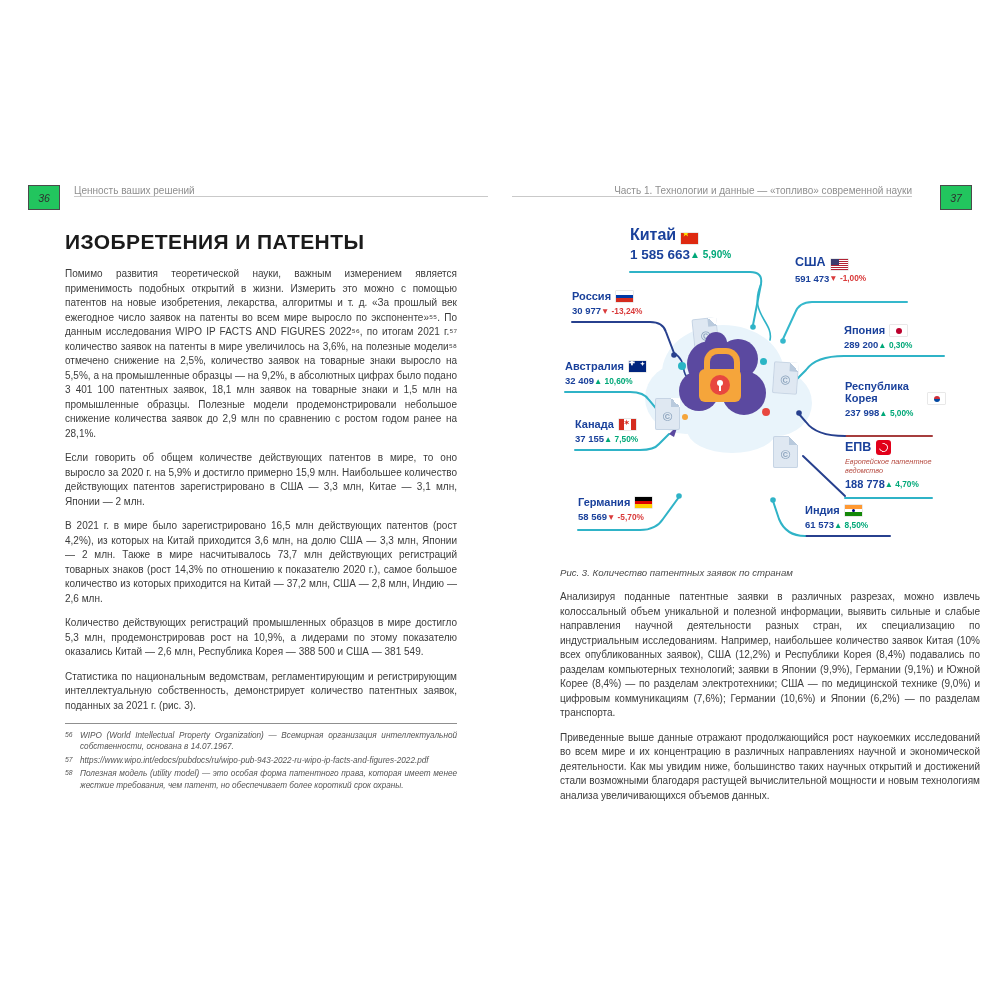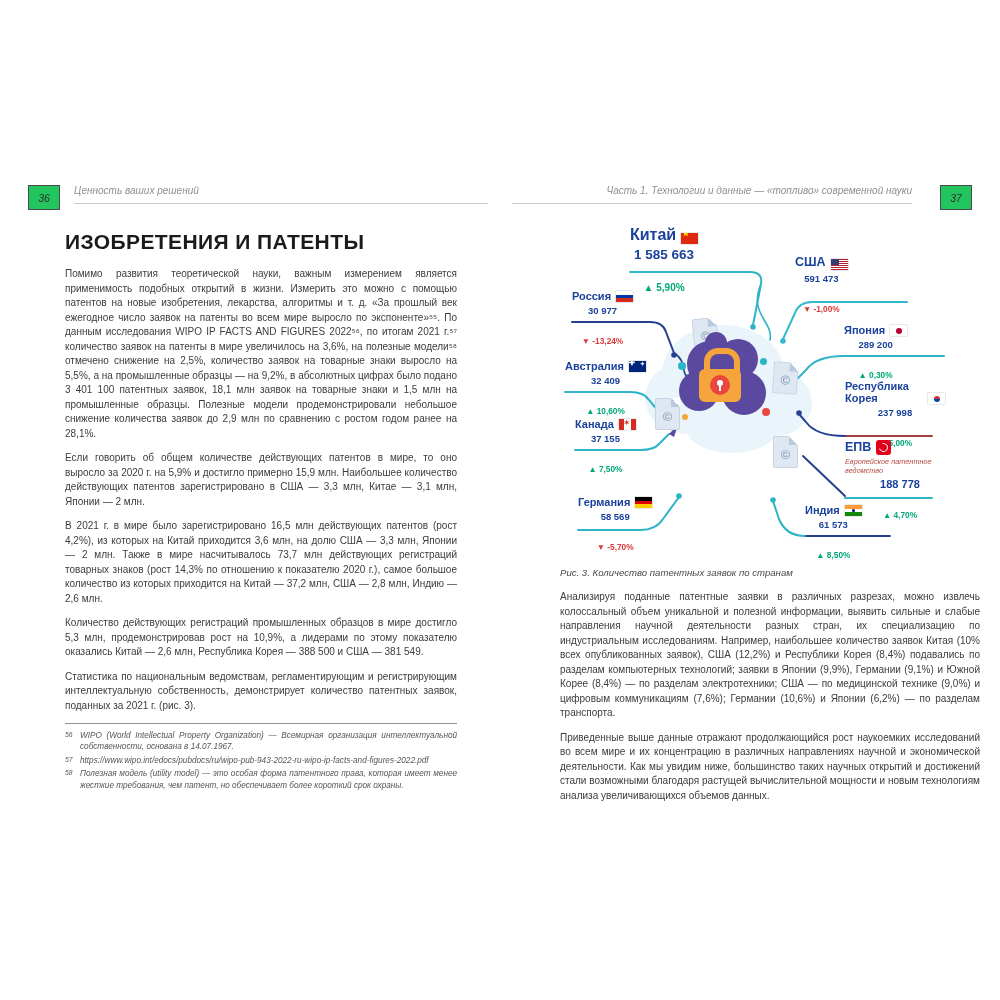--- a/index.html
+++ b/index.html
@@ -6,22 +6,22 @@
   .canvas{position:relative;width:1000px;height:1000px;background:#fff;overflow:hidden;
           font-family:"Liberation Sans",sans-serif;color:#3c3c3c;}
   .page{position:absolute;top:185px;width:460px;}
   .page.left{left:28px;}
   .page.right{left:512px;}
 
   
   .pagehead{display:flex;align-items:flex-start;height:30px;}
   .pagenum-box{width:30px;height:23px;border:1.3px solid #4a4a4a;display:flex;align-items:center;
                justify-content:center;font-size:10.5px;color:#2e2e2e;flex:0 0 auto;background:#22c55e;font-style:italic;}
-  .runhead{flex:1;font-style:italic;color:#8f8f8f;font-size:10px;border-bottom:1px solid #c9c9c9;
-           padding-bottom:7px;line-height:1.1;}
+  .runhead{flex:1;color:#8f8f8f;font-size:10px;border-bottom:1px solid #c9c9c9;
+           line-height:1.1;}
   .pagehead.lefth .runhead{margin-left:14px;}
   .pagehead.righth .runhead{margin-right:28px;text-align:right;}
 
   
   .lcontent{margin-left:37px;width:392px;}
   .chapter-title{font-size:21px;font-weight:800;color:#1b1b1b;letter-spacing:.4px;margin:15px 0 13px 0;}
   .body-p{font-size:10px;line-height:1.45;text-align:justify;margin:0 0 10px 0;color:#3c3c3c;}
   .footnotes{border-top:1px solid #8f8f8f;margin-top:2px;padding-top:6px;}
   .fn{position:relative;padding-left:15px;font-size:8.2px;font-style:italic;color:#555;
       line-height:1.4;text-align:justify;margin-bottom:2px;}
@@ -29,21 +29,21 @@
 
   
   .rcontent{margin-left:48px;width:420px;}
   .figure-caption{font-style:italic;font-size:9.6px;color:#4a4a4a;margin:10px 0 12px 0;}
 
   
   .diagram{position:relative;width:460px;height:335px;margin-top:7px;}
   .diagram svg{position:absolute;left:0;top:0;z-index:2;}
   .country{position:absolute;z-index:6;}
   .cname{font-weight:bold;color:#1a419b;font-size:11px;display:flex;align-items:flex-end;gap:5px;line-height:1.1;}
-  .cstats{display:flex;align-items:center;gap:20px;margin-top:3px;font-size:9.5px;font-weight:bold;color:#1a419b;white-space:nowrap;flex-direction:column;}
+  .cstats{display:flex;align-items:center;gap:0;margin-top:3px;font-size:9.5px;font-weight:bold;color:#1a419b;white-space:nowrap;}
   .chg{font-size:8.3px;font-weight:bold;white-space:nowrap;}
   .chg.up{color:#00a878;}
   .chg.down{color:#d93a3a;}
   .country.big .cname{font-size:16px;}
   .country.big .cstats{font-size:13.5px;}
   .country.big .chg{font-size:10px;}
   .country.mid .cname{font-size:12.5px;}
   .epo-sub{font-style:italic;font-size:7.3px;color:#b5493f;line-height:1.25;margin-top:2px;width:110px;}
   .korea-name{width:78px;}
 

